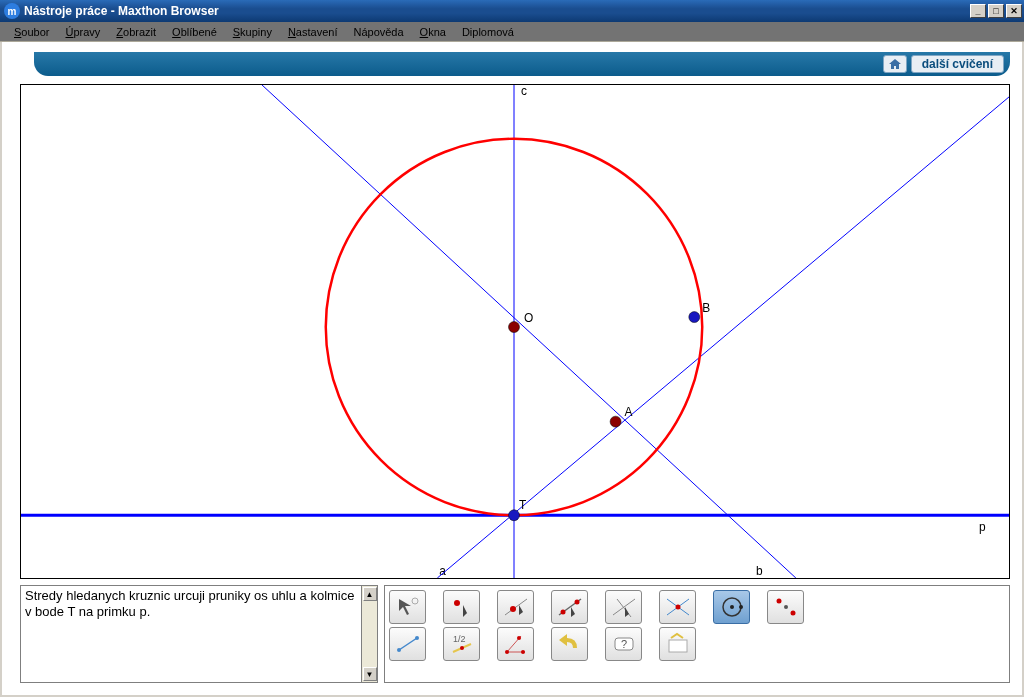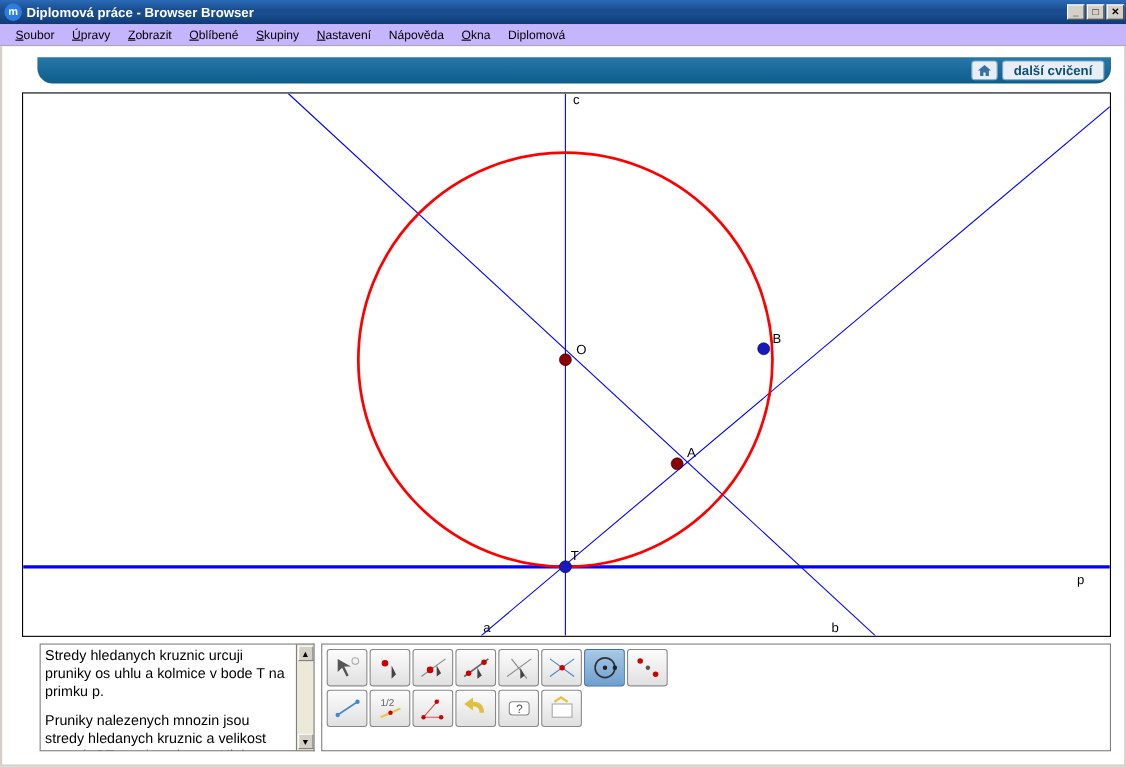--- a/index.html
+++ b/index.html
@@ -44,21 +44,21 @@
   display: inline-flex;
   align-items: center;
   justify-content: center;
   color: #000;
   font-weight: bold;
   font-size: 9px;
   line-height: 1;
 }
 .menubar {
   height: 20px;
-  background: #c4b5fd;
+  background: #737373;
   border-bottom: 1px solid #aca899;
   display: flex;
   align-items: center;
   padding-left: 6px;
 }
 .menubar .menuitem {
   padding: 2px 8px;
   cursor: default;
 }
 .menubar .menuitem .underline { text-decoration: underline; }
@@ -118,62 +118,61 @@
 }
 .bottomrow {
   position: absolute;
   left: 18px; right: 12px;
   bottom: 12px;
   height: 98px;
   display: flex;
   gap: 6px;
 }
 .textpanel {
-  width: 250px;
-  display: flex;
-  margin-left: 16px;
+  width: 358px;
+  display: flex;
 }
 .textbox {
   flex: 1;
   border: 1px solid #7f7f7f;
   background: #fff;
   padding: 2px 4px;
   font-size: 13px;
   line-height: 1.25;
   overflow: hidden;
 }
 .scrollcol { width: 16px; background: #ece9d8; border: 1px solid #7f7f7f; border-left: none; display:flex; flex-direction:column; align-items:center; justify-content:space-between; padding:1px 0;}
 .scrollbtn { width: 14px; height: 14px; background: #d4d0c8; border: 1px solid #fff; border-right-color:#808080; border-bottom-color:#808080; display:inline-flex; align-items:center; justify-content:center; font-size:8px; }
 .toolpanel {
   flex: 1;
   border: 1px solid #7f7f7f;
   background: #fff;
   padding: 4px;
 }
-.toolrow { display: flex; gap: 2px; margin-bottom: 3px; }
+.toolrow { display: flex; gap: 17px; margin-bottom: 3px; }
 .toolbtn {
   width: 37px; height: 34px;
   background: linear-gradient(to bottom, #fcfcfc, #e0e0e0);
   border: 1px solid #888;
   border-radius: 3px;
   display:inline-flex; align-items:center; justify-content:center;
 }
 .toolbtn.selected {
   background: linear-gradient(to bottom, #a8c8e8, #6fa0d0);
   border-color: #3a6ea5;
 }
 svg.geom { width:100%; height:100%; display:block; }
 .ptlabel { font-size: 12px; font-family: sans-serif; }
 </style>
 </head>
 <body>
 
 <div class="titlebar">
   <span class="appicon">m</span>
-  <span>Diplomová práce - Browser Browser</span>
+  <span>Nástroje práce - Maxthon Browser</span>
   <span class="spacer"></span>
   <span class="winbtn">_</span>
   <span class="winbtn">□</span>
   <span class="winbtn">✕</span>
 </div>
 
 <div class="menubar">
   <span class="menuitem"><span class="underline">S</span>oubor</span>
   <span class="menuitem"><span class="underline">Ú</span>pravy</span>
   <span class="menuitem"><span class="underline">Z</span>obrazit</span>
@@ -224,21 +223,20 @@
         <text x="684" y="228" class="ptlabel">B</text>
       </svg>
     </div>
   </div>
 
   <div class="bottomrow">
     <div class="textpanel">
       <div class="textbox">
         <div>Stredy hledanych kruznic urcuji pruniky os uhlu a kolmice v bode T na primku p.</div>
         <div style="height:10px"></div>
-        <div>Pruniky nalezenych mnozin jsou stredy hledanych kruznic a velikost usecek OT urcuje polomer. Uloha ma prave dve reseni.</div>
       </div>
       <div class="scrollcol">
         <span class="scrollbtn">▲</span>
         <span class="scrollbtn">▼</span>
       </div>
     </div>
 
     <div class="toolpanel">
       <div class="toolrow">
         <span class="toolbtn">

